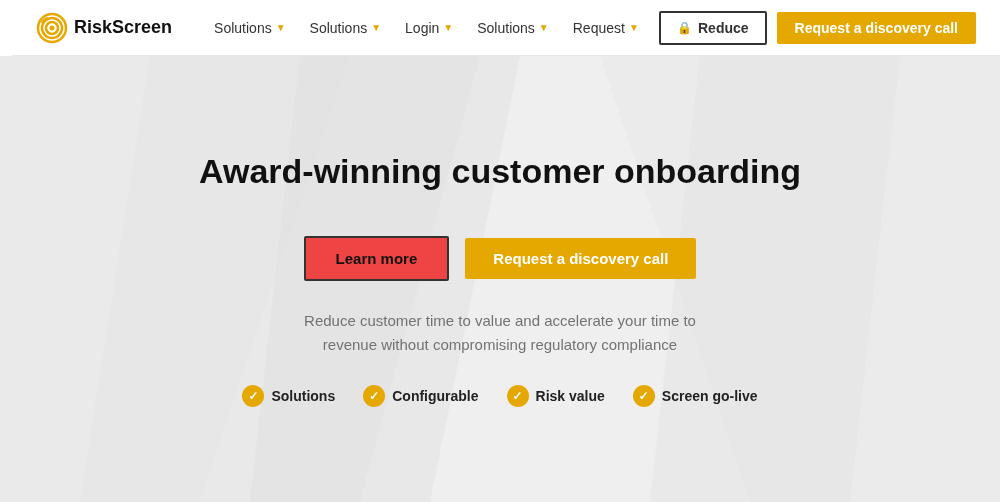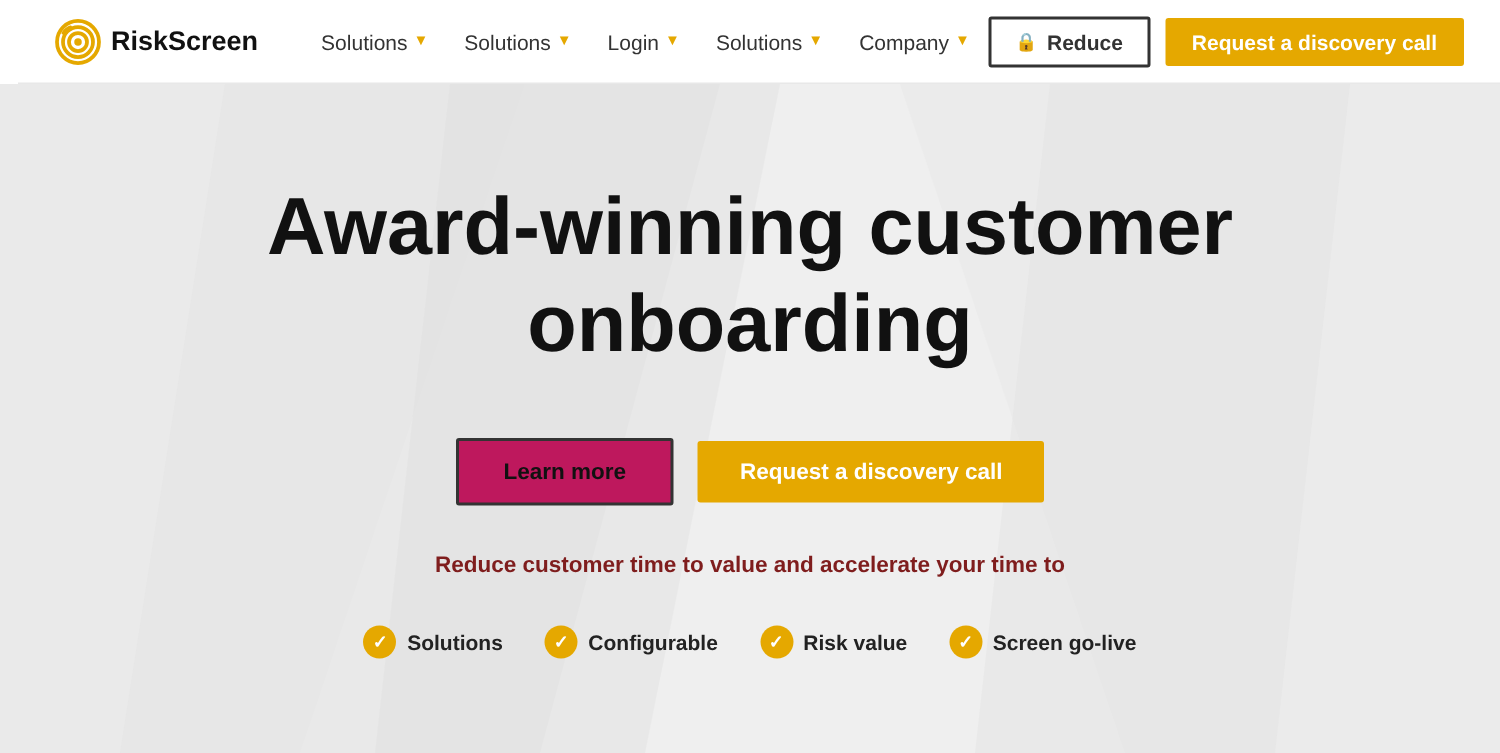--- a/index.html
+++ b/index.html
@@ -131,38 +131,38 @@
     .hero-content {
       position: relative;
       z-index: 1;
       display: flex;
       flex-direction: column;
       align-items: center;
       gap: 0;
     }
 
     .hero-title {
-      font-size: 54px;
+      font-size: 34px;
       font-weight: 800;
       color: #111;
       line-height: 1.2;
       margin-bottom: 44px;
       max-width: 680px;
     }
 
     .hero-buttons {
       display: flex;
       gap: 16px;
       align-items: center;
       margin-bottom: 28px;
     }
 
     .btn-learn-more {
       padding: 12px 30px;
-      background: #be185d;
+      background: #ef4444;
       color: #111;
       border: 2px solid #333;
       font-size: 15px;
       font-weight: 600;
       cursor: pointer;
       border-radius: 2px;
     }
 
     .btn-discovery-hero {
       padding: 12px 28px;
@@ -170,25 +170,25 @@
       color: #fff;
       border: none;
       font-size: 15px;
       font-weight: 600;
       cursor: pointer;
       border-radius: 2px;
     }
 
     .hero-subtitle {
       font-size: 15px;
-      color: #7f1d1d;
+      color: #737373;
       line-height: 1.6;
       max-width: 560px;
       margin-bottom: 28px;
-      font-weight: 700;
+      font-weight: 400;
     }
 
     .hero-badges {
       display: flex;
       gap: 28px;
       align-items: center;
     }
 
     .badge-item {
       display: flex;
@@ -242,21 +242,21 @@
     </div>
     <div class="nav-item">
       <span>Login</span>
       <span class="chevron">▼</span>
     </div>
     <div class="nav-item">
       <span>Solutions</span>
       <span class="chevron">▼</span>
     </div>
     <div class="nav-item">
-      <span>Company</span>
+      <span>Request</span>
       <span class="chevron">▼</span>
     </div>
   </div>
 
   <div class="nav-actions">
     <button class="btn-login">
       <span class="lock-icon">🔒</span>
       <span>Reduce</span>
     </button>
     <button class="btn-discovery-nav">
@@ -289,20 +289,21 @@
       <button class="btn-learn-more">
         <span>Learn more</span>
       </button>
       <button class="btn-discovery-hero">
         <span>Request a discovery call</span>
       </button>
     </div>
 
     <p class="hero-subtitle">
       <span>Reduce customer time to value and accelerate your time to</span><br>
+      <span>revenue without compromising regulatory compliance</span>
     </p>
 
     <div class="hero-badges">
       <div class="badge-item">
         <span class="badge-check">✓</span>
         <span>Solutions</span>
       </div>
       <div class="badge-item">
         <span class="badge-check">✓</span>
         <span>Configurable</span>

